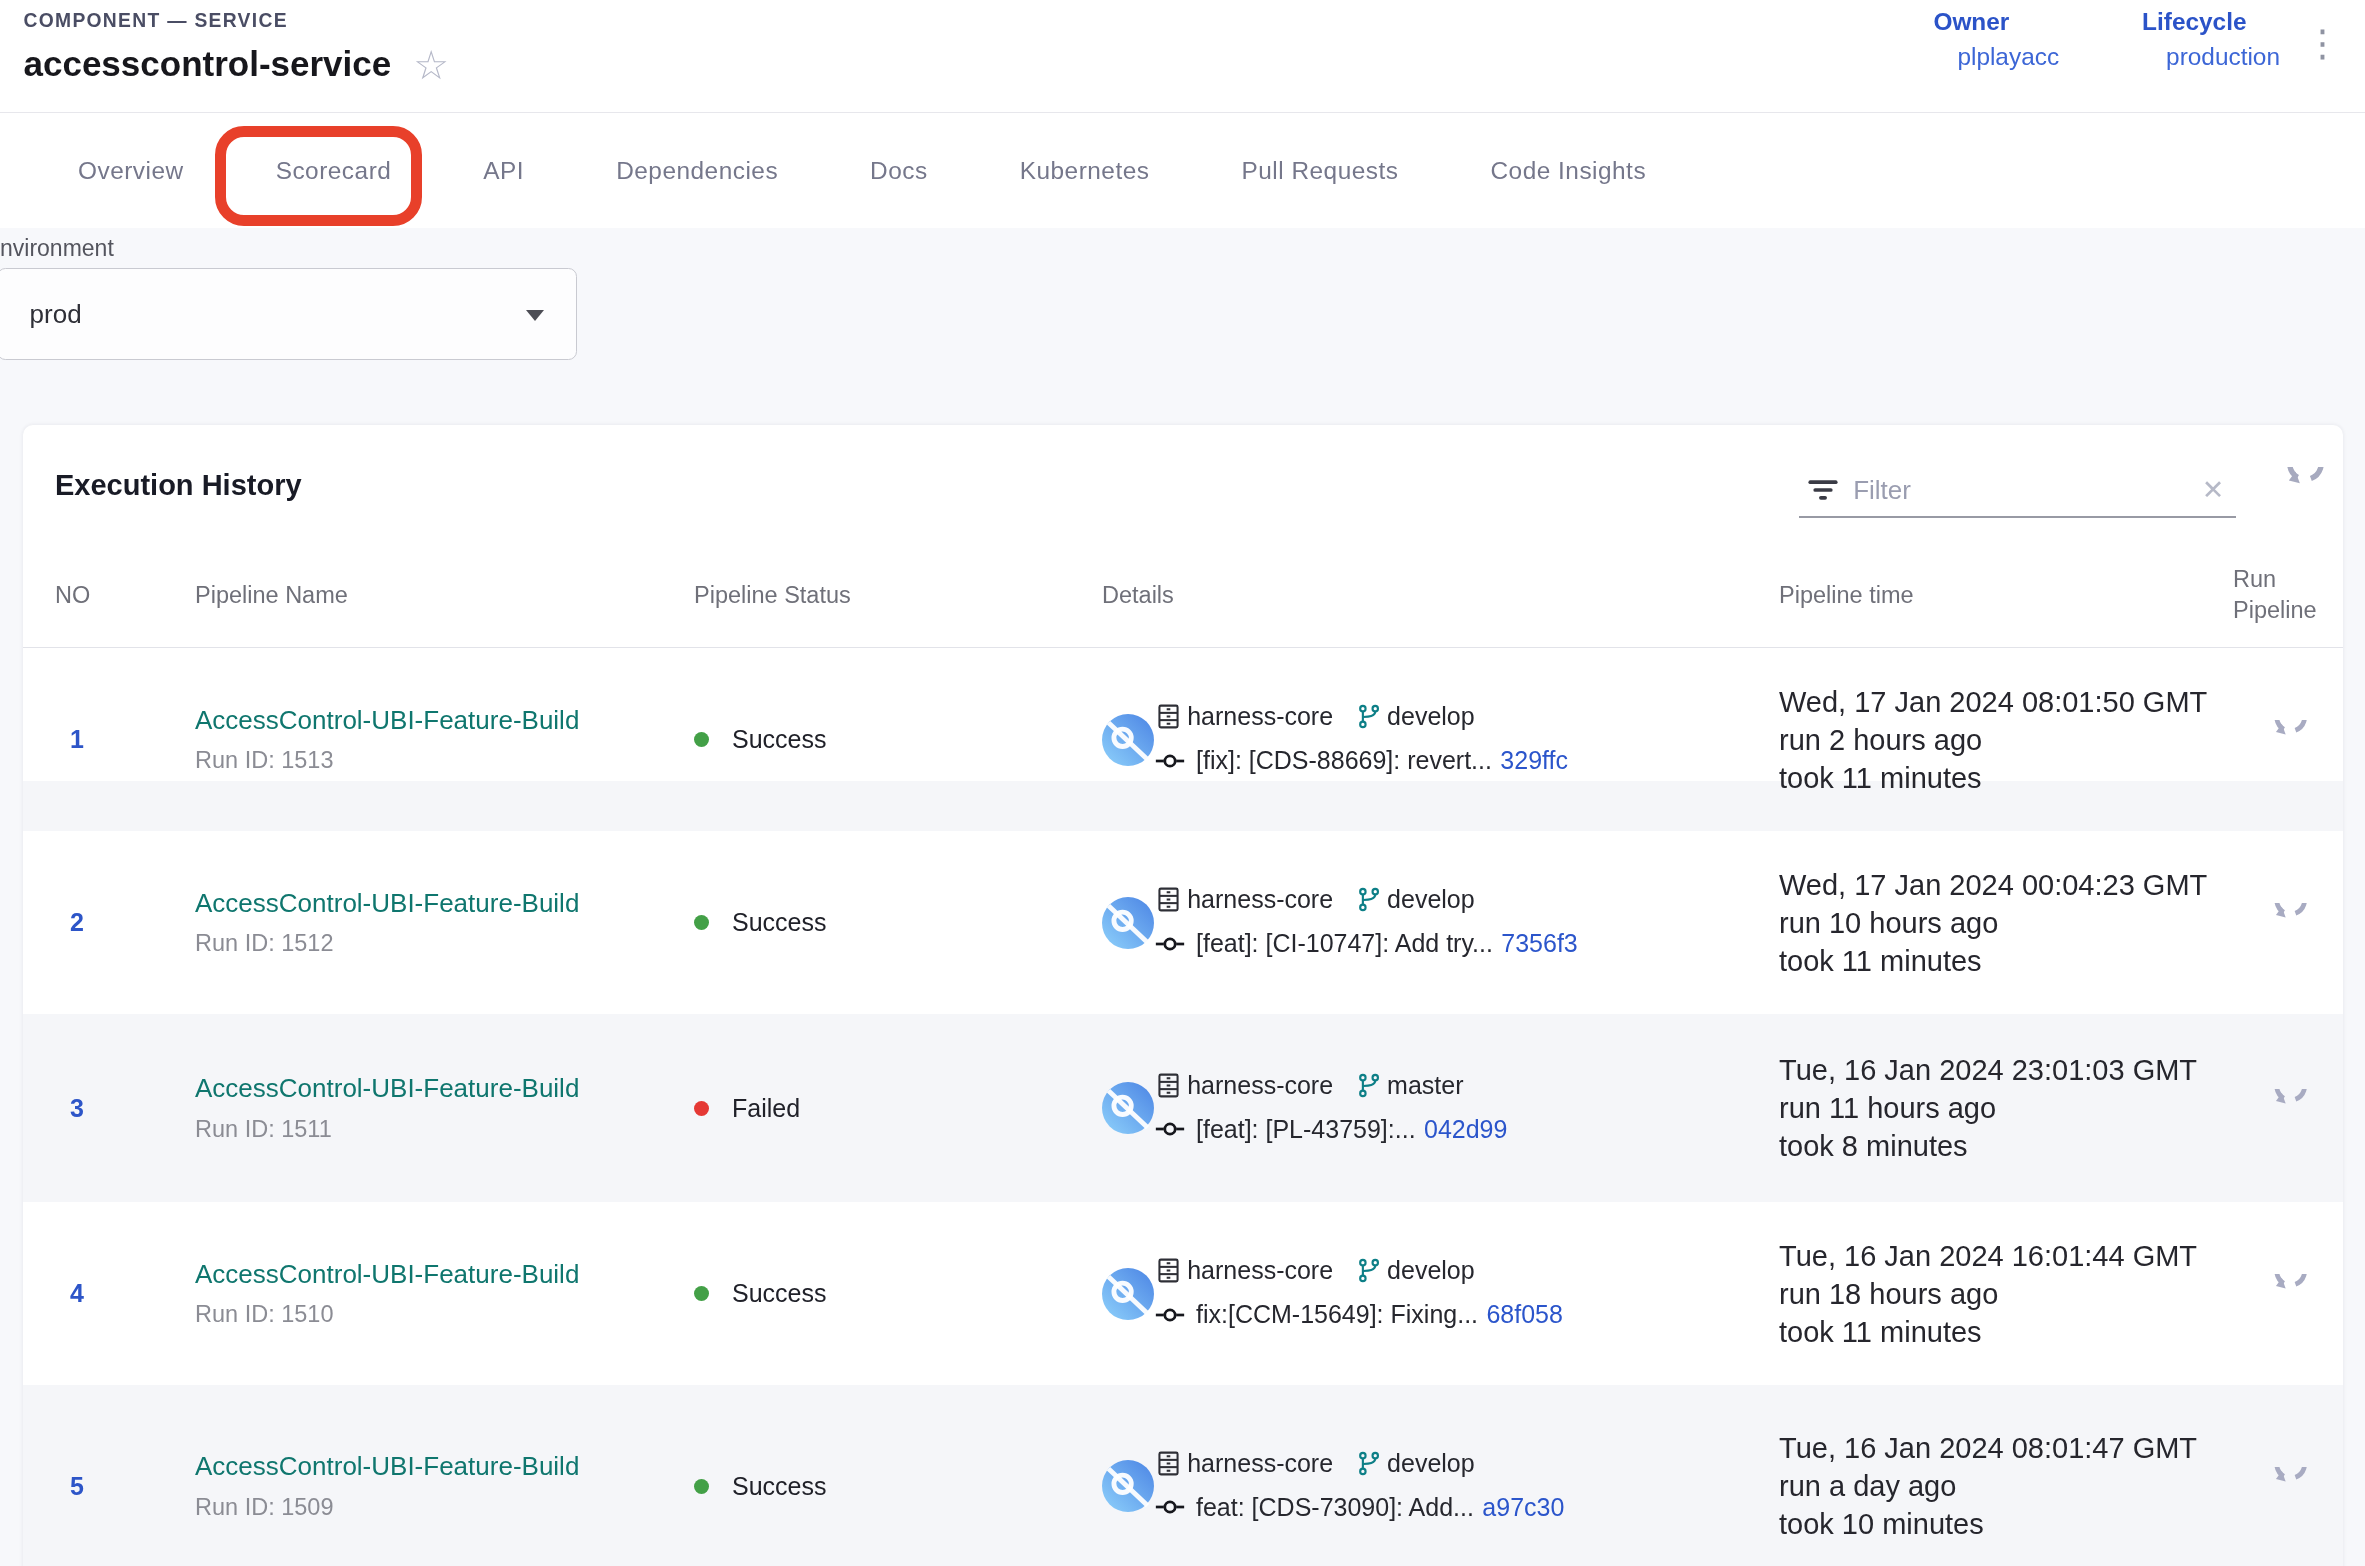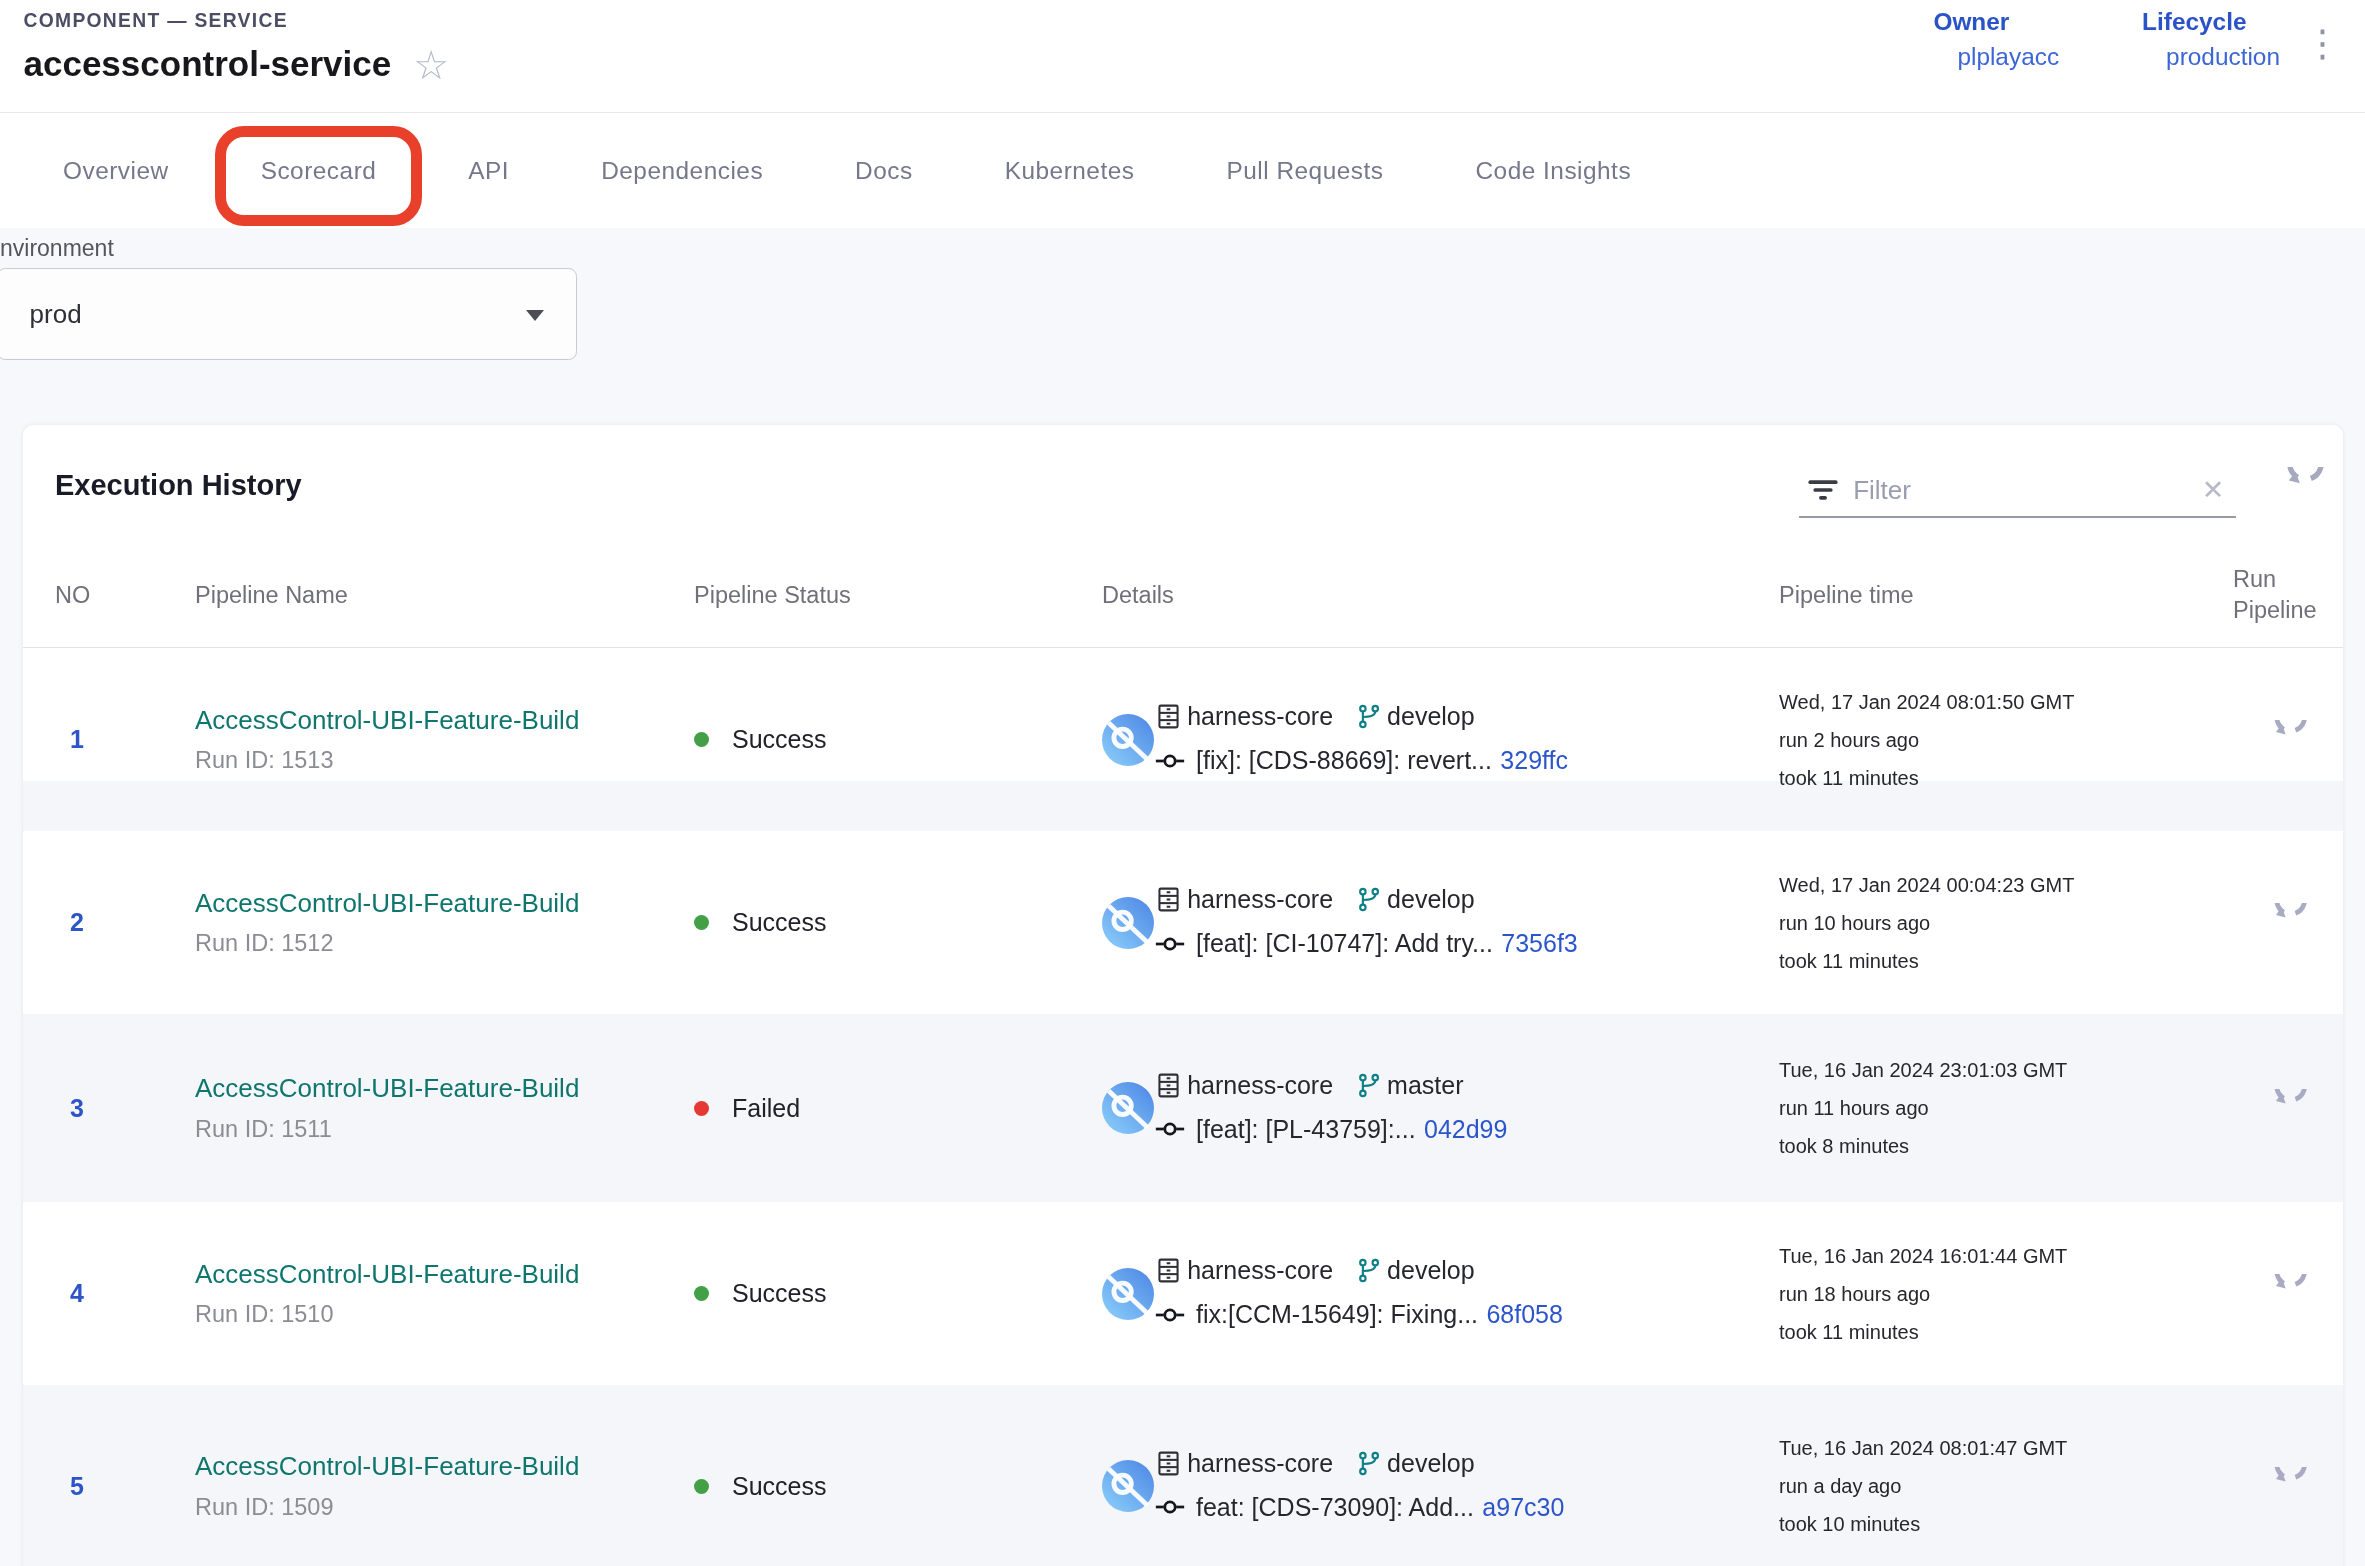--- a/index.html
+++ b/index.html
@@ -12,21 +12,21 @@
   .title-row { position:absolute; left:23.5px; top:39px; display:flex; align-items:center; }
   .page-title { font-size:35px; font-weight:700; color:#17171c; }
   .star { font-size:40px; color:#b5b8c8; margin-left:22px; margin-top:3.4px; cursor:pointer; }
   .meta { position:absolute; right:86px; top:8.4px; display:flex; gap:83px; }
   .meta .col { display:flex; flex-direction:column; gap:6.7px; }
   .meta .lbl { font-size:24.4px; font-weight:700; color:#2b53c8; }
   .meta .val { font-size:24.4px; color:#3c66d6; cursor:pointer;margin-left:24px; }
   .kebab { position:absolute; right:25px; top:25px; font-size:37px; color:#8f93a2; line-height:1; cursor:pointer; }
 
   
-  .tabs-bar { position:absolute; top:114px; left:0; right:0; height:113px; background:#fff; display:flex; align-items:center; padding-left:17px; z-index:1; }
+  .tabs-bar { position:absolute; top:114px; left:0; right:0; height:113px; background:#fff; display:flex; align-items:center; padding-left:32px; z-index:1; }
   .tab { padding:0 46px; font-size:24.4px; color:#75778b; font-weight:500; letter-spacing:0.5px; position:relative; height:100%; display:flex; align-items:center; cursor:pointer; white-space:nowrap; }
   .tab.active { color:#131419; font-weight:700; }
   .tab.active::after { content:""; position:absolute; left:10px; right:10px; bottom:3.4px; height:4.2px; background:#2952cc; border-radius:1.7px; }
   .annotation { position:absolute; left:215px; top:126px; width:207px; height:100px; border:11px solid #e8402a; border-radius:29px; z-index:6; pointer-events:none; }
 
   
   .main { position:absolute; top:228px; left:0; right:0; bottom:0; background:#f7f8fb; }
   .env-label { position:absolute; left:0; top:6.7px; font-size:23px; color:#54555e; }
   .env-select { position:absolute; left:-3.4px; top:40px; width:580px; height:92px; background:#fdfdfe; border:1.7px solid #c9cad1; border-radius:8.4px; display:flex; align-items:center; padding-left:32px; font-size:26px; color:#2e2f37; cursor:pointer; }
   .caret { position:absolute; right:32px; top:50%; margin-top:-4.2px; width:0; height:0; border-left:9.2px solid transparent; border-right:9.2px solid transparent; border-top:11.8px solid #4c4d55; }
@@ -62,21 +62,21 @@
   .ci-icon { width:52px; height:52px; flex:none; }
   .ci-icon svg { width:100%; height:100%; display:block; }
   .detail-lines { display:flex; flex-direction:column; gap:13.5px; }
   .detail-line { display:flex; align-items:center; font-size:25px; color:#26272e; white-space:nowrap; }
   .ic { flex:none; display:inline-block; }
   .ic svg { width:100%; height:100%; display:block; }
   .ic-repo { width:29px; height:29px; margin-right:4.2px; color:#2e2f36; }
   .ic-branch { width:27px; height:27px; margin-left:22px; margin-right:5px; color:#0d7f87; }
   .ic-commit { width:32px; height:32px; margin-right:10px; color:#16171d; }
   .sha-link { color:#2b55cb; margin-left:8.4px; text-decoration:none; cursor:pointer; }
-  .cell-time { font-size:20px; color:#26262d; line-height:38px; }
+  .cell-time { font-size:29px; color:#26262d; line-height:38px; }
   .cell-run { display:flex; justify-content:center; }
   .rerun { width:39px; height:39px; color:#a8abc2; cursor:pointer; }
 </style>
 </head>
 <body>
 
 <svg width="0" height="0" style="position:absolute" aria-hidden="true">
   <defs>
     <linearGradient id="cigrad" x1="1" y1="0" x2="0" y2="1">
       <stop offset="0" stop-color="#4b84e4"></stop>

